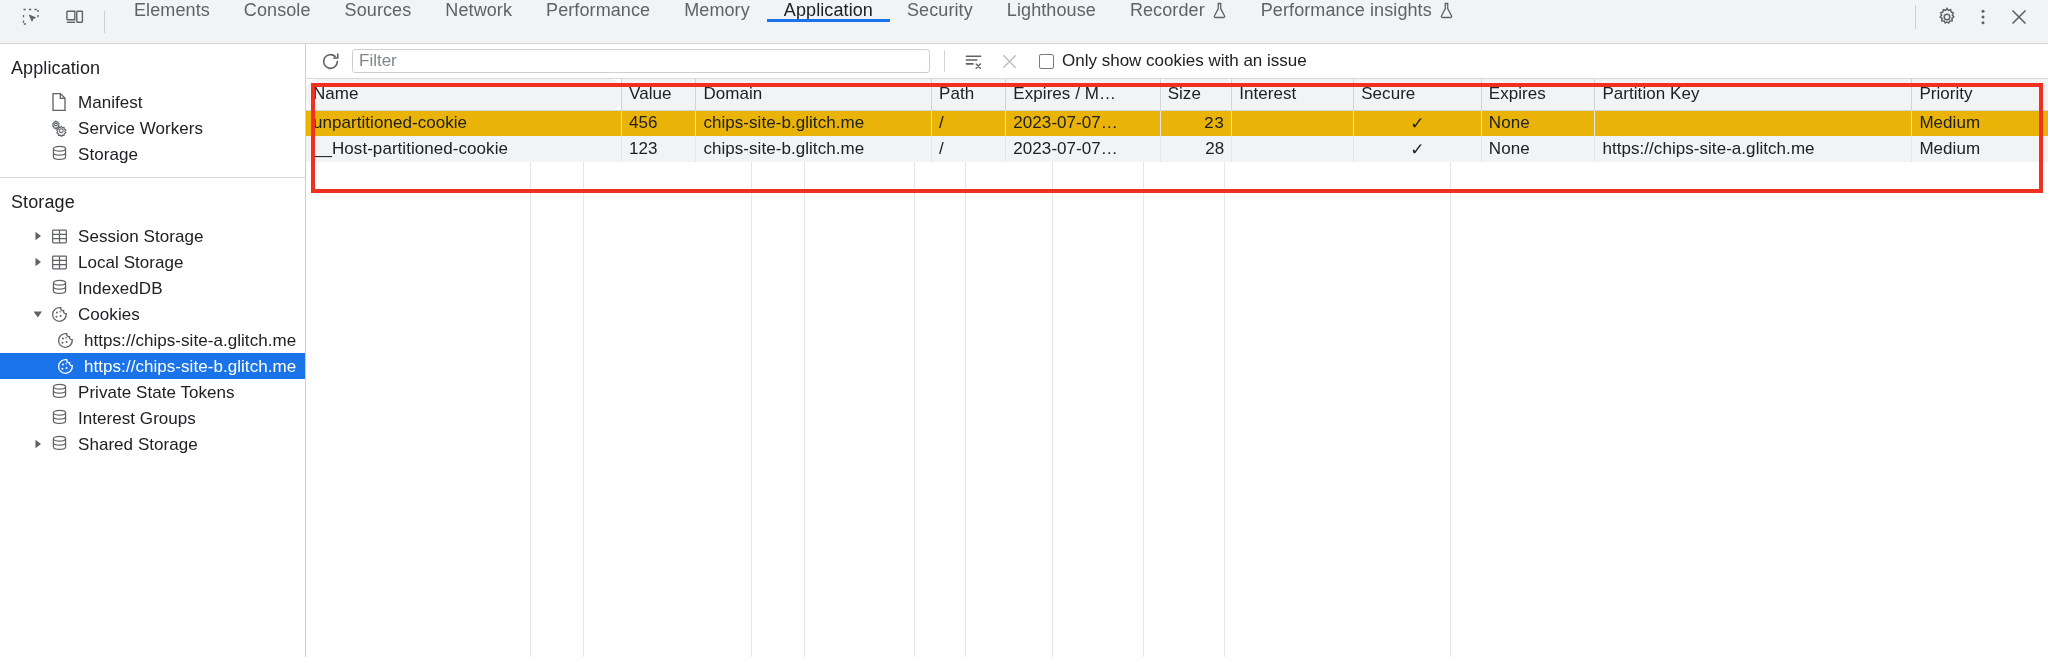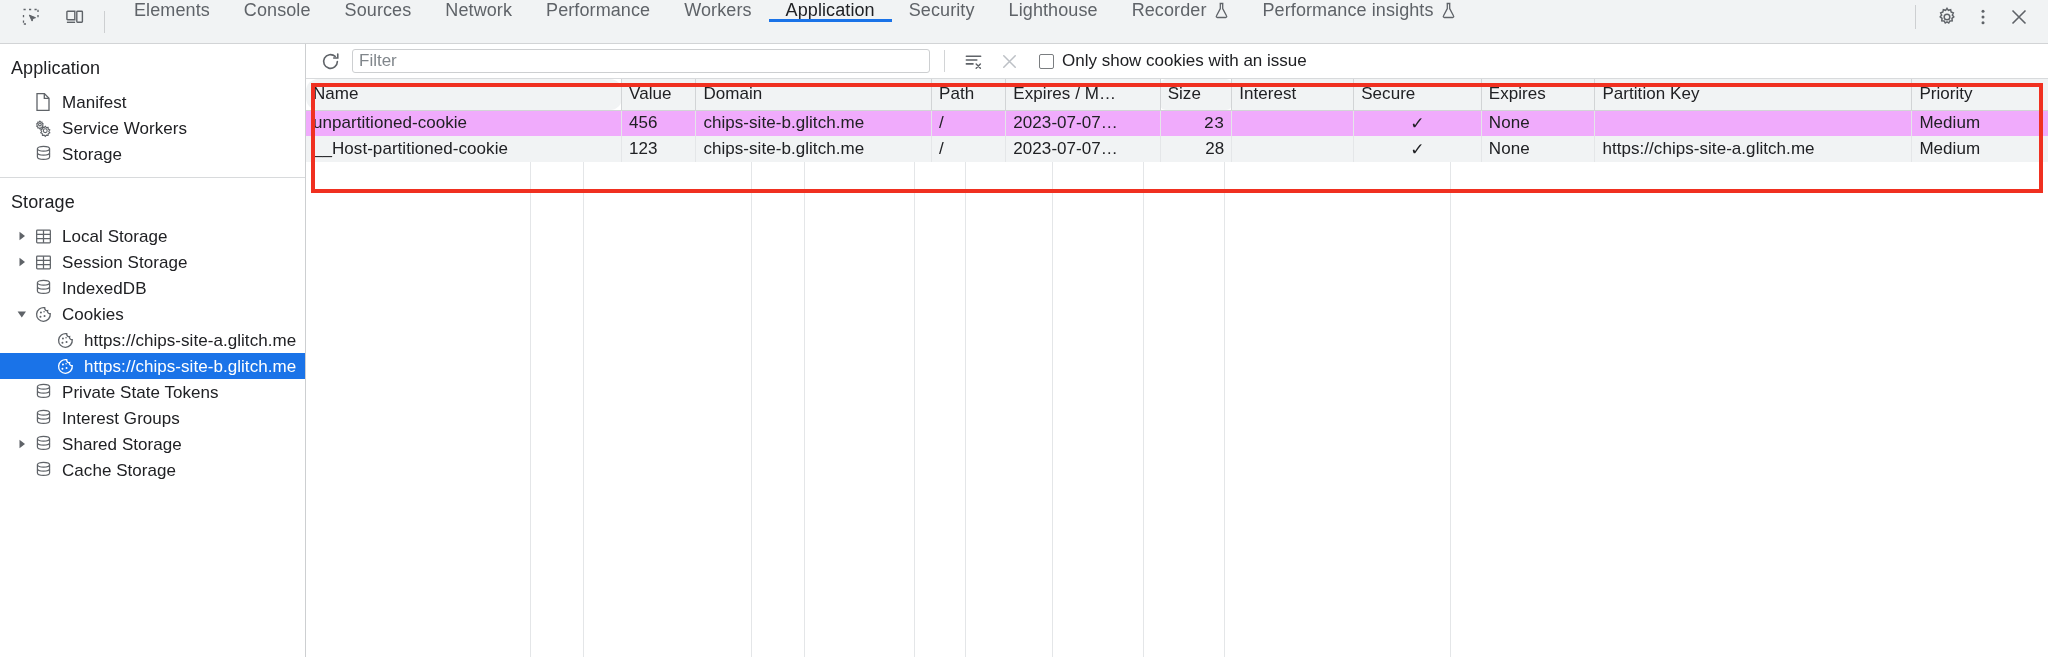--- a/index.html
+++ b/index.html
@@ -124,21 +124,21 @@
     color: #202124;
     cursor: pointer;
     padding-left: 14px;
     white-space: nowrap;
     letter-spacing: 0.05px;
   }
   .tree-row.selected {
     background: #1a73e8;
     color: #ffffff;
   }
-  .tree-row.indent1 { padding-left: 14px; }
+  .tree-row.indent1 { padding-left: 30px; }
   .tree-row.indent2 { padding-left: 36px; }
   .twisty {
     width: 16px; min-width: 16px;
     display: flex; align-items: center; justify-content: center;
     color: #5f6368;
     font-size: 9px;
     margin-right: 2px;
   }
   .twisty.spacer { color: transparent; }
   .tree-icon {
@@ -265,21 +265,21 @@
     height: 26px;
     padding: 0 7px;
     border-right: 1px solid #e4e6e8;
     color: #202124;
     white-space: nowrap;
     overflow: hidden;
     text-overflow: ellipsis;
     letter-spacing: 0.05px;
   }
   table.cookies tbody td:last-child { border-right: none; }
-  table.cookies tbody tr.odd { background: #f0abfc; }
+  table.cookies tbody tr.odd { background: #eab308; }
   table.cookies tbody tr.even { background: #f1f3f4; }
   td.num { text-align: right; }
   td.center { text-align: center; }
   td.name-cell { padding-left: 26px; }
 
   .empty-grid {
     position: absolute;
     left: 0; right: 0;
     top: 0; bottom: 0;
     display: flex;
@@ -323,21 +323,21 @@
       <div class="tab">
         <span>Sources</span>
       </div>
       <div class="tab">
         <span>Network</span>
       </div>
       <div class="tab">
         <span>Performance</span>
       </div>
       <div class="tab">
-        <span>Workers</span>
+        <span>Memory</span>
       </div>
       <div class="tab active">
         <span>Application</span>
       </div>
       <div class="tab">
         <span>Security</span>
       </div>
       <div class="tab">
         <span>Lighthouse</span>
       </div>
@@ -430,35 +430,35 @@
               <svg width="9" height="10" viewBox="0 0 9 10" fill="currentColor">
                 <path d="M1.5 0.8l5.5 4.2-5.5 4.2z"></path>
               </svg>
             </span>
             <span class="tree-icon">
               <svg width="19" height="19" viewBox="0 0 20 20" fill="none" stroke="currentColor" stroke-width="1.3">
                 <rect x="2.8" y="3.4" width="14.4" height="13.2" rx="0.8"></rect>
                 <path d="M2.8 7.8h14.4M2.8 12.2h14.4M10 3.4v13.2"></path>
               </svg>
             </span>
-            <span class="tree-label">Local Storage</span>
+            <span class="tree-label">Session Storage</span>
           </div>
           <div class="tree-row indent1">
             <span class="twisty">
               <svg width="9" height="10" viewBox="0 0 9 10" fill="currentColor">
                 <path d="M1.5 0.8l5.5 4.2-5.5 4.2z"></path>
               </svg>
             </span>
             <span class="tree-icon">
               <svg width="19" height="19" viewBox="0 0 20 20" fill="none" stroke="currentColor" stroke-width="1.3">
                 <rect x="2.8" y="3.4" width="14.4" height="13.2" rx="0.8"></rect>
                 <path d="M2.8 7.8h14.4M2.8 12.2h14.4M10 3.4v13.2"></path>
               </svg>
             </span>
-            <span class="tree-label">Session Storage</span>
+            <span class="tree-label">Local Storage</span>
           </div>
           <div class="tree-row indent1">
             <span class="twisty spacer"></span>
             <span class="tree-icon">
               <svg width="19" height="20" viewBox="0 0 20 20" fill="none" stroke="currentColor" stroke-width="1.3">
                 <ellipse cx="10" cy="4.4" rx="6.4" ry="2.5"></ellipse>
                 <path d="M3.6 4.4v4.3c0 1.4 2.9 2.5 6.4 2.5s6.4-1.1 6.4-2.5V4.4"></path>
                 <path d="M3.6 8.9v4.3c0 1.4 2.9 2.5 6.4 2.5s6.4-1.1 6.4-2.5V8.9"></path>
               </svg>
             </span>
@@ -536,31 +536,20 @@
               </svg>
             </span>
             <span class="tree-icon">
               <svg width="19" height="20" viewBox="0 0 20 20" fill="none" stroke="currentColor" stroke-width="1.3">
                 <ellipse cx="10" cy="4.4" rx="6.4" ry="2.5"></ellipse>
                 <path d="M3.6 4.4v4.3c0 1.4 2.9 2.5 6.4 2.5s6.4-1.1 6.4-2.5V4.4"></path>
                 <path d="M3.6 8.9v4.3c0 1.4 2.9 2.5 6.4 2.5s6.4-1.1 6.4-2.5V8.9"></path>
               </svg>
             </span>
             <span class="tree-label">Shared Storage</span>
-          </div>
-          <div class="tree-row indent1">
-            <span class="twisty spacer"></span>
-            <span class="tree-icon">
-              <svg width="19" height="20" viewBox="0 0 20 20" fill="none" stroke="currentColor" stroke-width="1.3">
-                <ellipse cx="10" cy="4.4" rx="6.4" ry="2.5"></ellipse>
-                <path d="M3.6 4.4v4.3c0 1.4 2.9 2.5 6.4 2.5s6.4-1.1 6.4-2.5V4.4"></path>
-                <path d="M3.6 8.9v4.3c0 1.4 2.9 2.5 6.4 2.5s6.4-1.1 6.4-2.5V8.9"></path>
-              </svg>
-            </span>
-            <span class="tree-label">Cache Storage</span>
           </div>
         </div>
     </div>
 
   </div>
 
   <div class="content">
 
     <div class="filter-bar">
       <div class="refresh-btn" title="Refresh">

